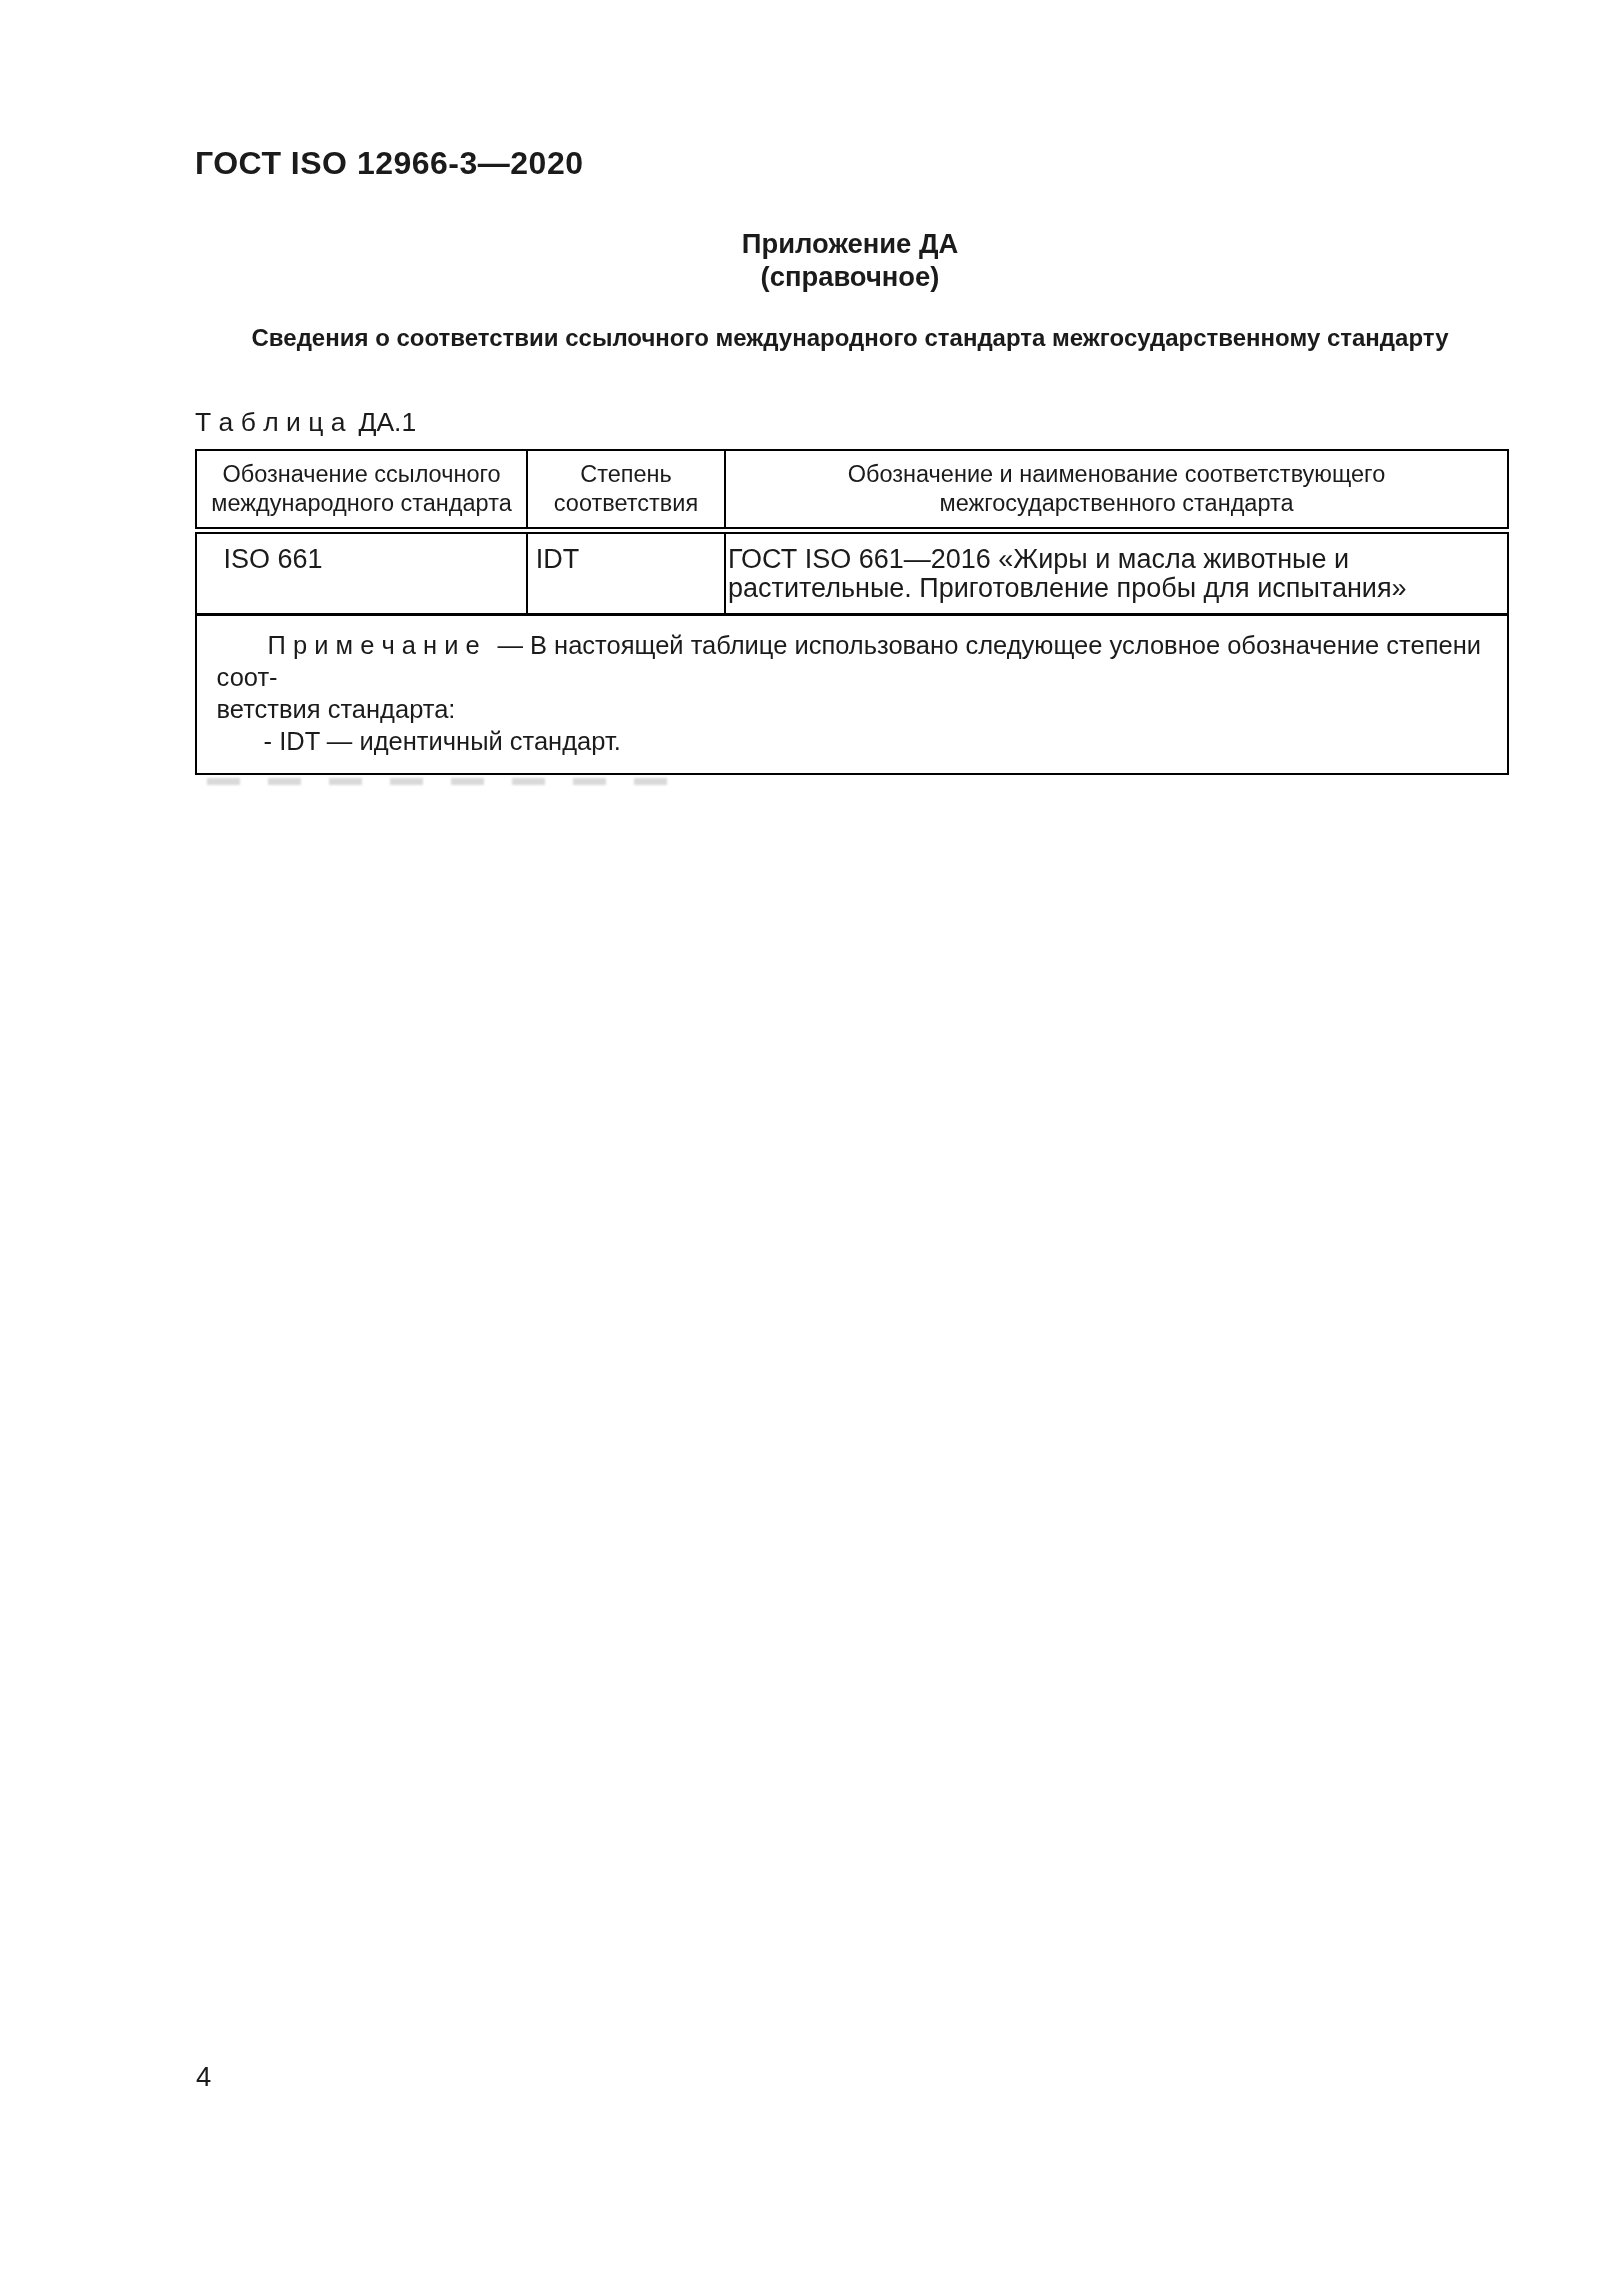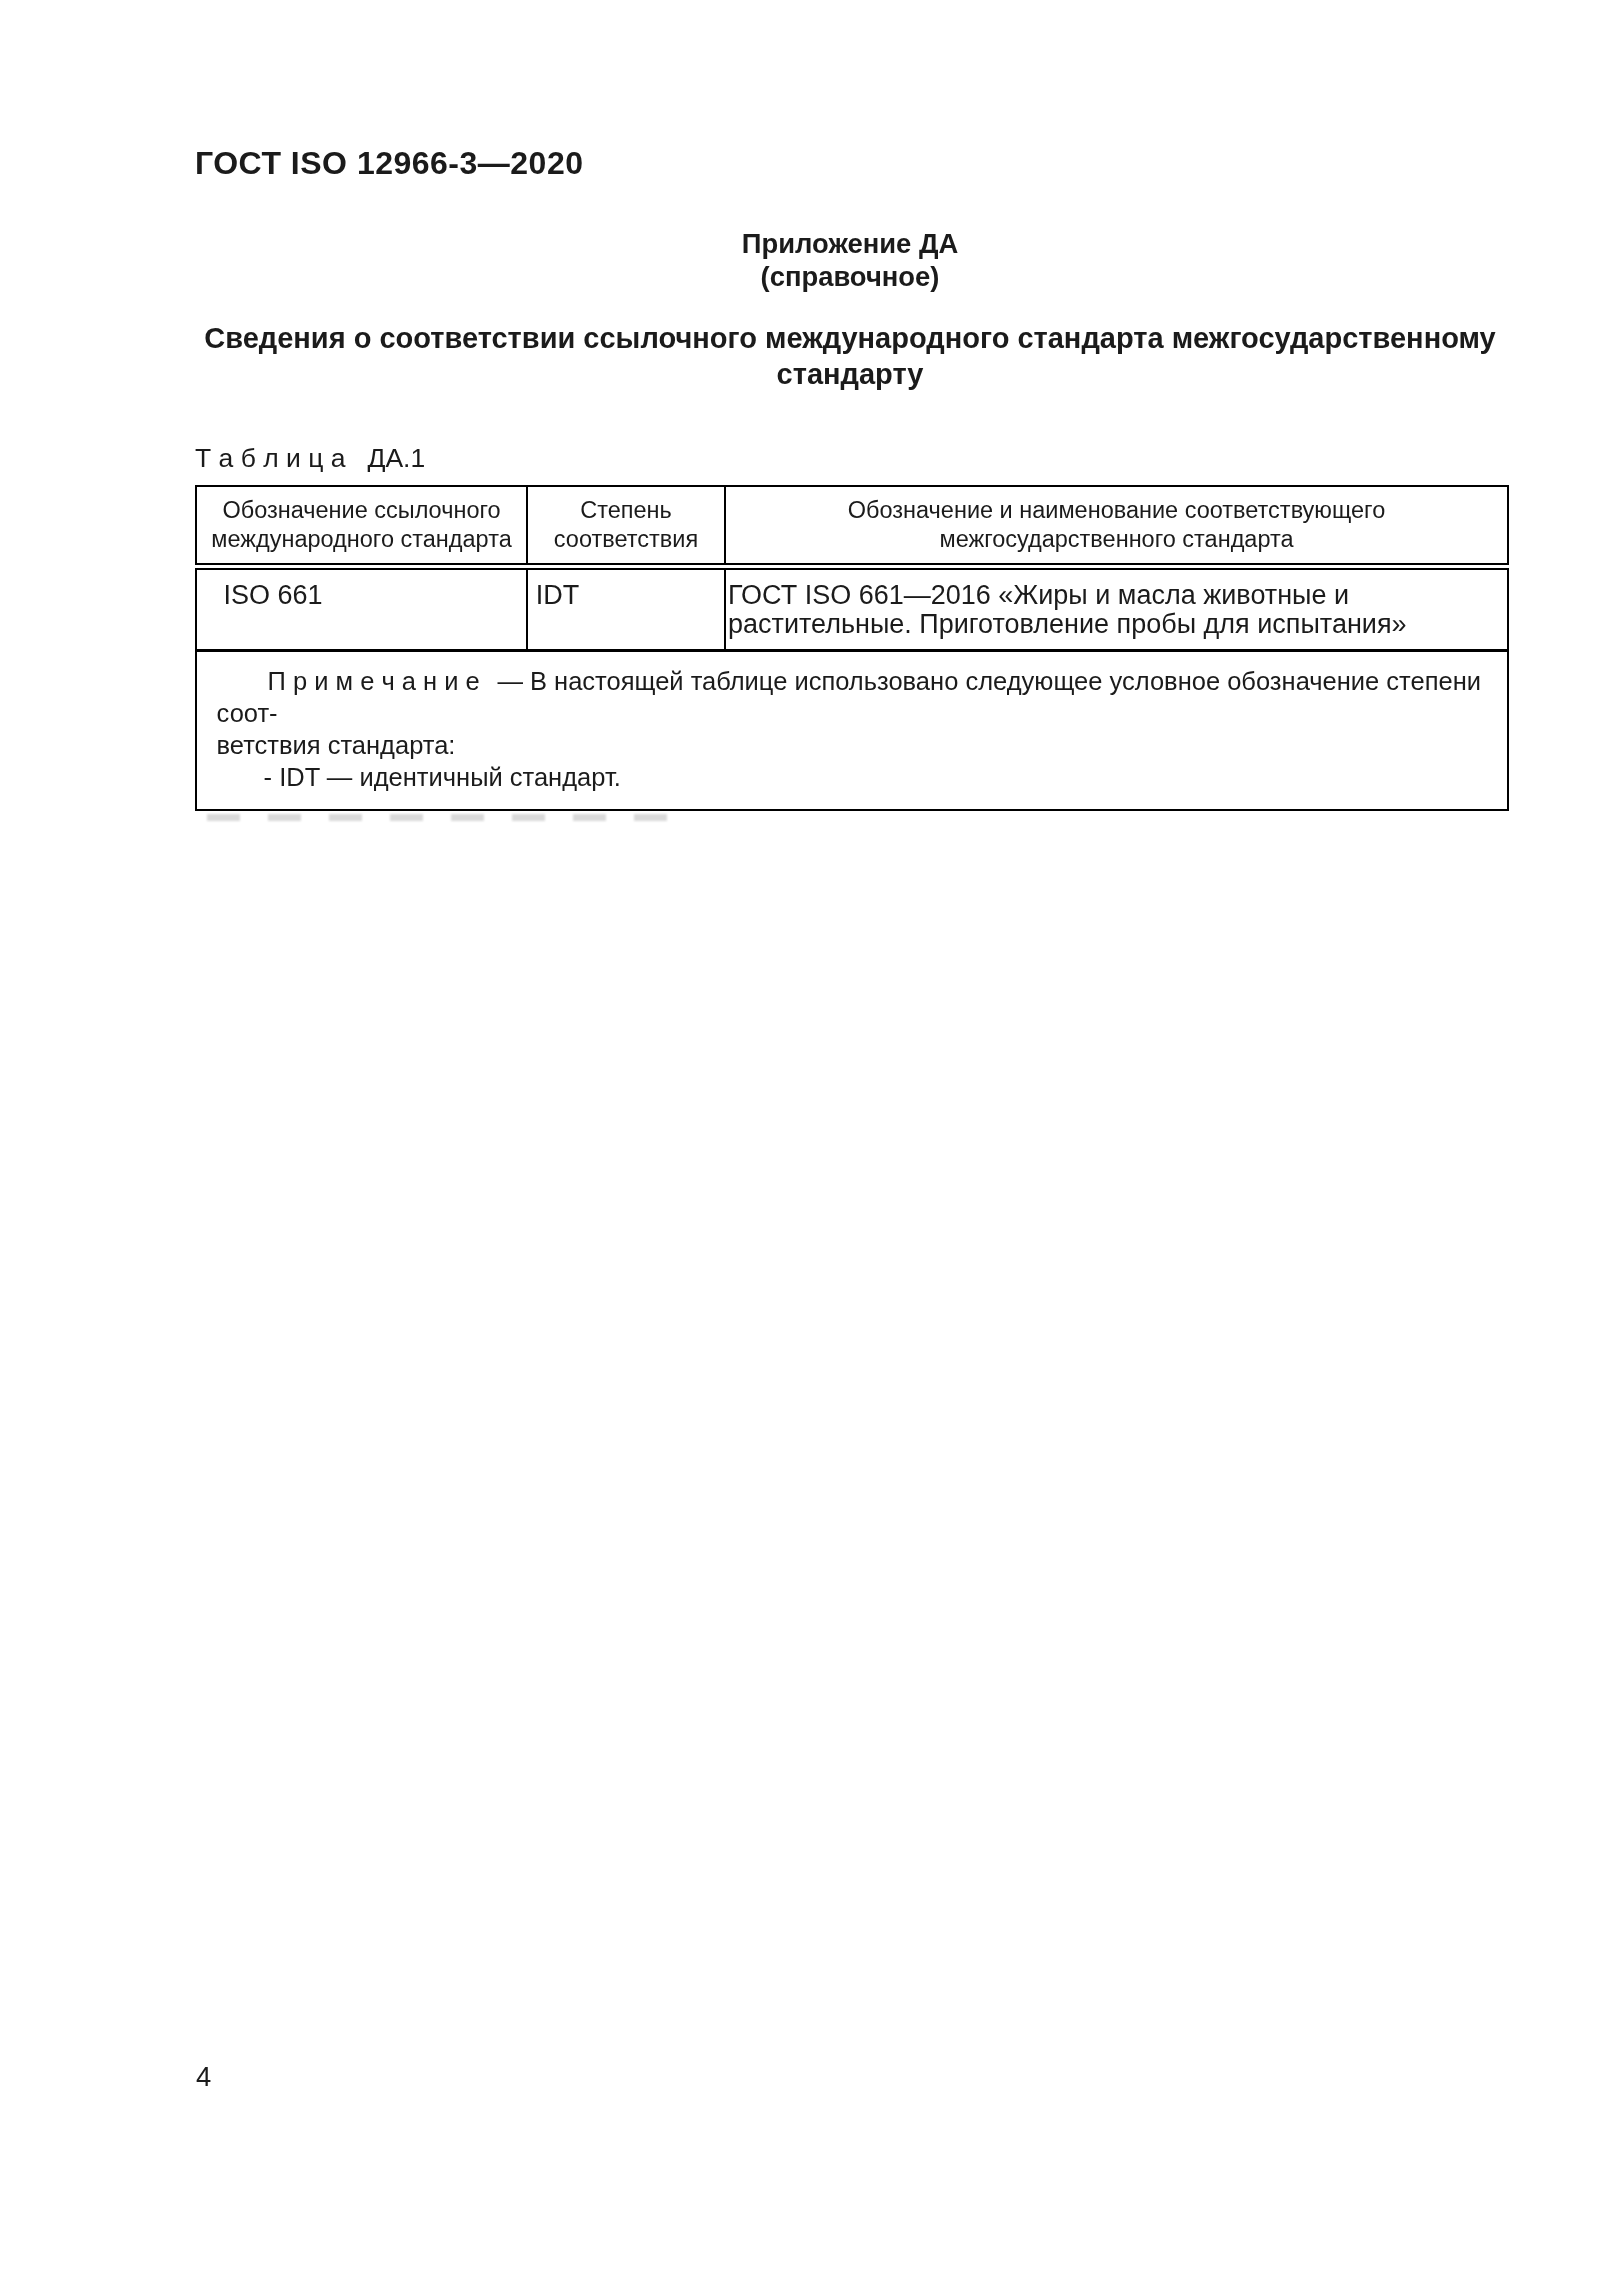--- a/index.html
+++ b/index.html
@@ -25,30 +25,30 @@
   .appendix {
     margin-top: 45px;
     text-align: center;
     font-size: 27.4px;
     font-weight: bold;
     line-height: 33px;
   }
   .doc-title {
     margin-top: 27.4px;
     text-align: center;
-    font-size: 29px;
+    font-size: 24px;
     font-weight: bold;
     line-height: 36px;
   }
   .table-caption {
     margin-top: 51px;
     font-size: 26.5px;
     font-weight: normal;
   }
-  .table-caption .caption-number { margin-left: 22px; }
+  .table-caption .caption-number { margin-left: 13px; }
 
   table.std-table {
     margin-top: 10.8px;
     width: 1312px;
     table-layout: fixed;
     border-collapse: collapse;
     border: 2.9px solid #000;
   }
   table.std-table th,
   table.std-table td {

